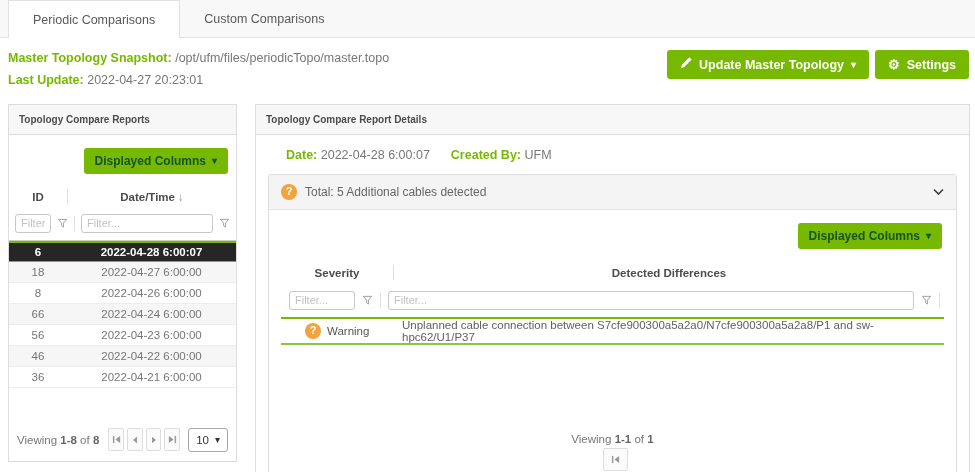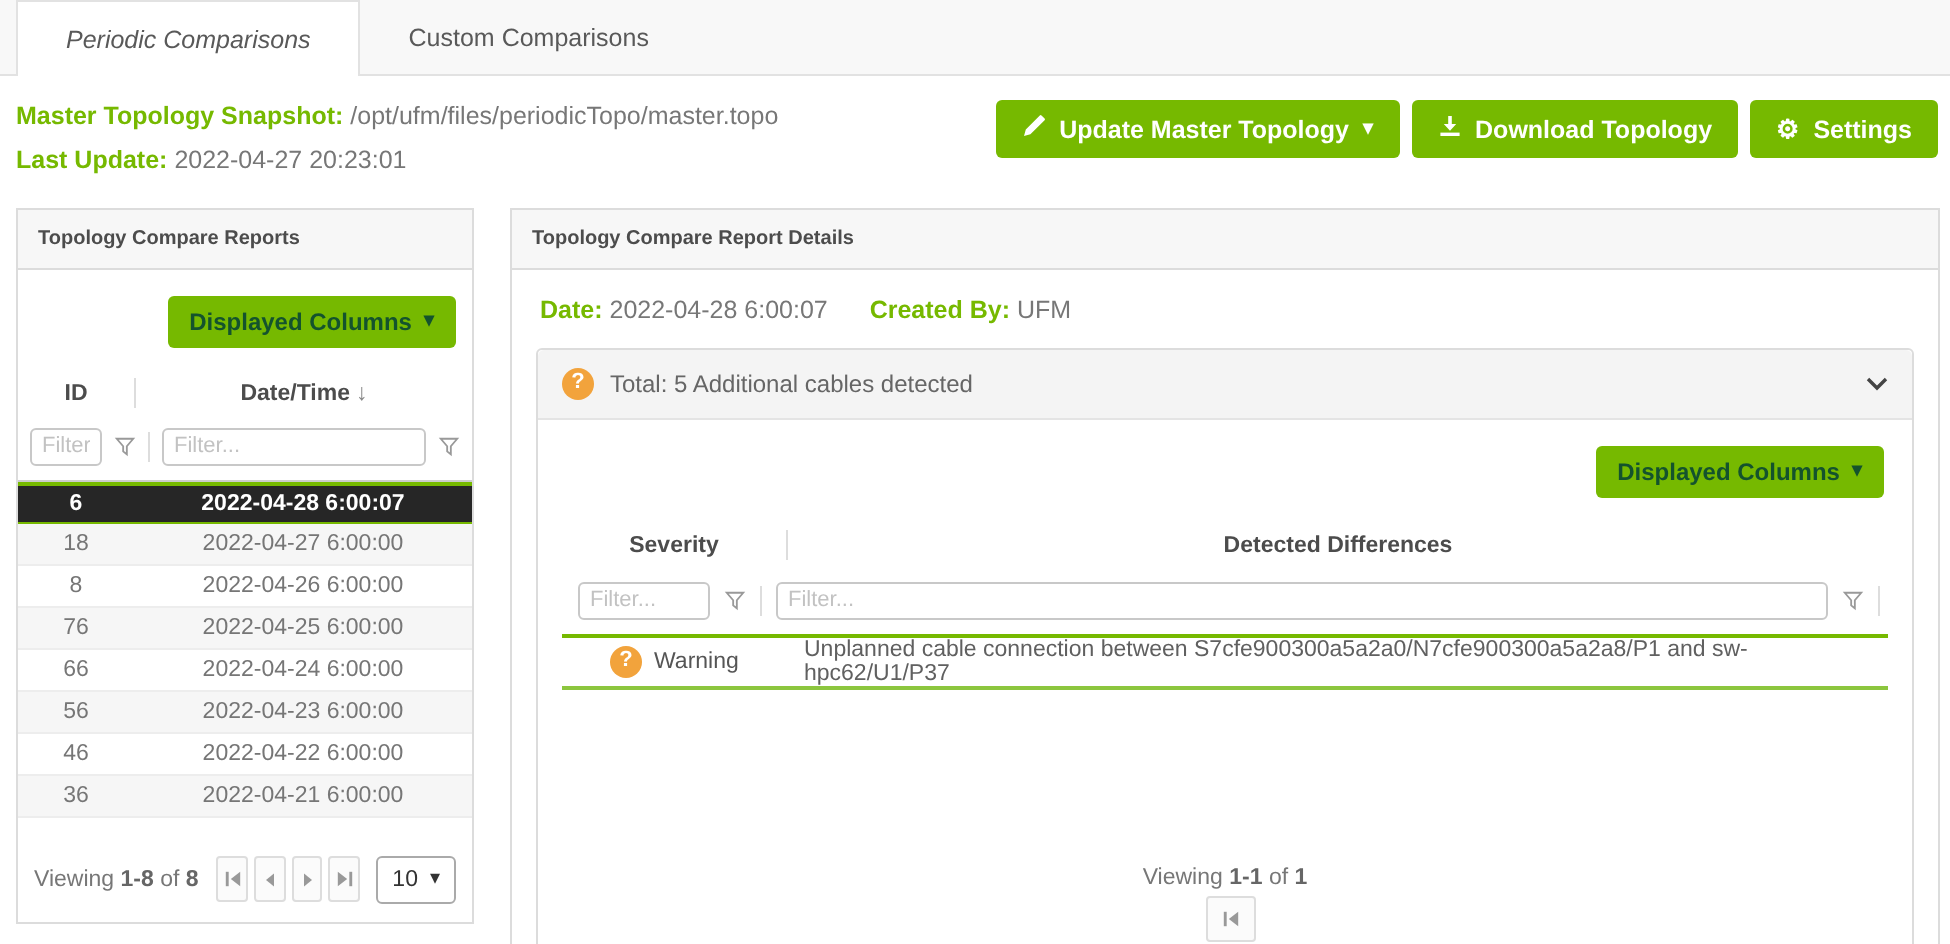--- a/index.html
+++ b/index.html
@@ -8,21 +8,21 @@
     font-family:"Liberation Sans", sans-serif;
     font-size:12px; color:#555; background:#fff;
     overflow:hidden; position:relative;
   }
   
   .tabbar { height:38px; background:#f8f8f8; border-bottom:1px solid #e2e2e2;
             display:flex; align-items:stretch; padding-left:8px; }
   .tab { padding:0 24px; display:flex; align-items:center;
          font-size:12.5px; color:#595959; cursor:pointer; }
   .tab.active { background:#fff; border:1px solid #e2e2e2; border-bottom:none;
-                margin-bottom:-1px;font-style:italic; }
+                margin-bottom:-1px; }
   
   .info-row { display:flex; justify-content:space-between; align-items:flex-start;
               padding:10px 6px 10px 8px; }
   .info-lines { line-height:1.75; font-size:12.5px; }
   .g-label { color:#76b900; font-weight:bold; }
   .g-value { color:#777; }
   .btn-group { display:flex; gap:6px; padding-top:2px;margin-left:12px; }
   .btn-green { background:#76b900; color:#fff; font-weight:bold; font-size:12.5px;
                border:none; border-radius:3px; padding:7px 13px;
                display:inline-flex; align-items:center; gap:7px; cursor:pointer;
@@ -72,21 +72,21 @@
   .pg-btn { width:25px; height:23px; border:1px solid #ddd; background:#fbfbfb;
             border-radius:2px; display:flex; align-items:center; justify-content:center;
             cursor:pointer; }
   .pg-select { border:1px solid #aaa; border-radius:3px; height:24px; margin-left:5px;
                padding:0 7px; display:flex; align-items:center; gap:6px;
                color:#333; font-size:11.5px; cursor:pointer; background:#fff; }
   .pg-select .caret { color:#333; }
   
   .right-panel { flex:1; height:388px; display:flex; flex-direction:column; }
   .right-body { padding:11px 12px; flex:1; overflow:hidden; }
-  .date-line { font-size:12.5px; margin:2px 0 12px 2px; }
+  .date-line { font-size:12.5px; margin:2px 0 12px 18px; }
   .date-line .sep { display:inline-block; width:14px; }
   .accordion { border:1px solid #dcdcdc; border-radius:3px; background:#fff; }
   .acc-header { background:#f4f4f4; padding:9px 12px; display:flex; align-items:center;
                 gap:8px; color:#666; font-size:12px; cursor:pointer; border-radius:3px; }
   .accordion.expanded .acc-header { border-bottom:1px solid #e4e4e4;
                 border-radius:3px 3px 0 0; }
   .q-icon { width:16px; height:16px; border-radius:50%; background:#f2a33c;
             color:#fff; font-weight:bold; font-size:11px; line-height:1;
             display:flex; align-items:center; justify-content:center; flex:none; }
   .chev { margin-left:auto; display:flex; }
@@ -129,29 +129,20 @@
     <button class="btn-green">
       <span class="icon">
         <svg width="12" height="12" viewBox="0 0 12 12">
             <path d="M1 11l.9-3.2L8.9.7a.6.6 0 0 1 .85 0l1.55 1.55a.6.6 0 0 1 0 .85L4.2 10.1 1 11z" fill="#fff"></path>
           </svg>
       </span>
       <span>Update Master Topology</span>
       <span class="caret">▾</span>
     </button>
     <button class="btn-green">
-      <span class="icon">
-        <svg width="12" height="12" viewBox="0 0 12 12">
-            <path d="M5.1 1h1.8v4h2.2L6 8.4 2.9 5h2.2z" fill="#fff"></path>
-            <path d="M1.2 9.3h9.6V11H1.2z" fill="#fff"></path>
-          </svg>
-      </span>
-      <span>Download Topology</span>
-    </button>
-    <button class="btn-green">
       <span class="icon" style="font-size:13px; line-height:1;">⚙</span>
       <span>Settings</span>
     </button>
   </div>
 </div>
 
 <div class="main">
 
   <div class="panel left-panel">
     <div class="panel-header">Topology Compare Reports</div>
@@ -189,24 +180,20 @@
           <div class="col-id">6</div>
           <div class="col-date">2022-04-28 6:00:07</div>
         </div>
         <div class="trow">
           <div class="col-id">18</div>
           <div class="col-date">2022-04-27 6:00:00</div>
         </div>
         <div class="trow">
           <div class="col-id">8</div>
           <div class="col-date">2022-04-26 6:00:00</div>
-        </div>
-        <div class="trow">
-          <div class="col-id">76</div>
-          <div class="col-date">2022-04-25 6:00:00</div>
         </div>
         <div class="trow">
           <div class="col-id">66</div>
           <div class="col-date">2022-04-24 6:00:00</div>
         </div>
         <div class="trow">
           <div class="col-id">56</div>
           <div class="col-date">2022-04-23 6:00:00</div>
         </div>
         <div class="trow">

